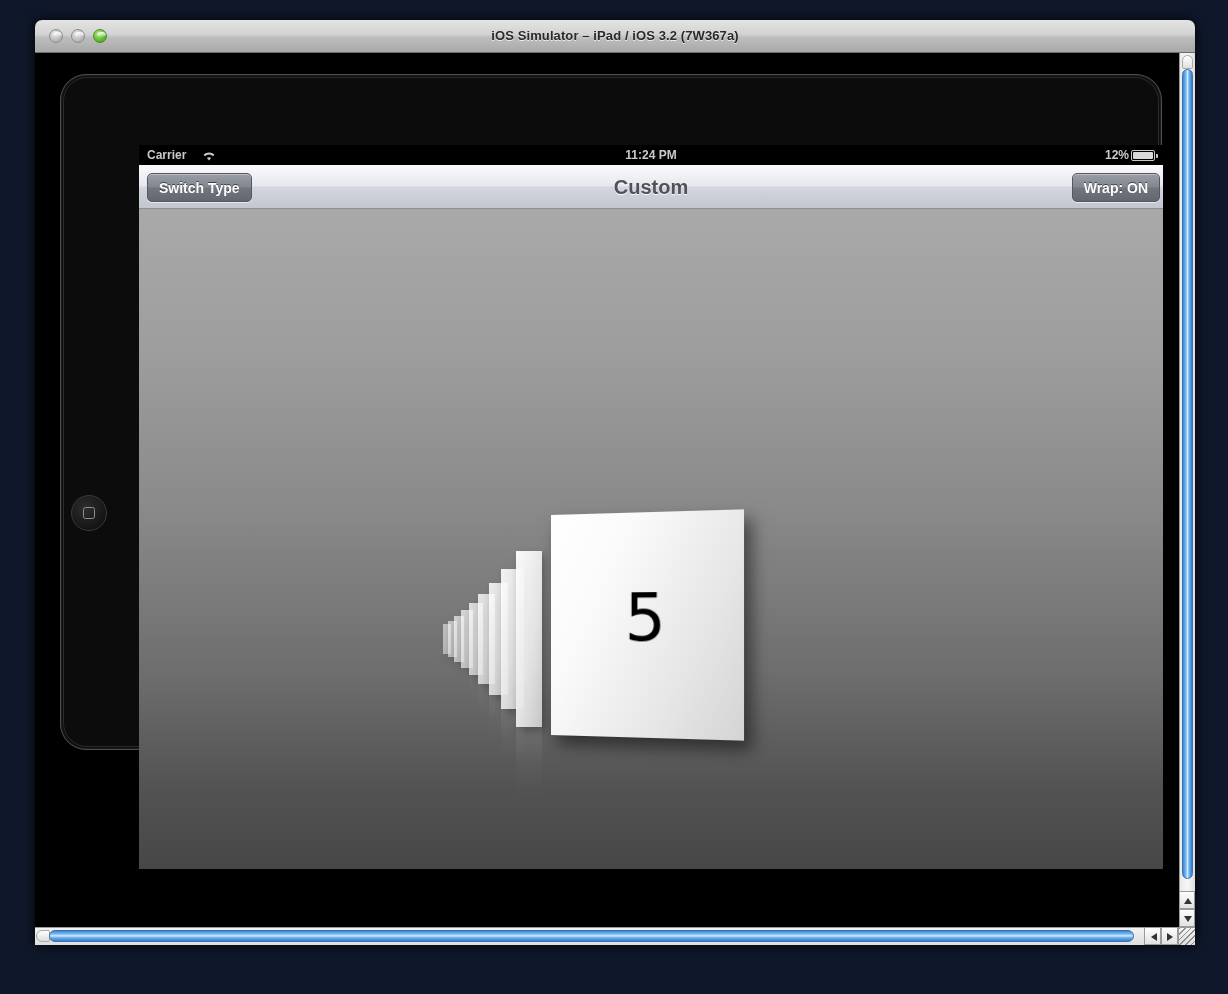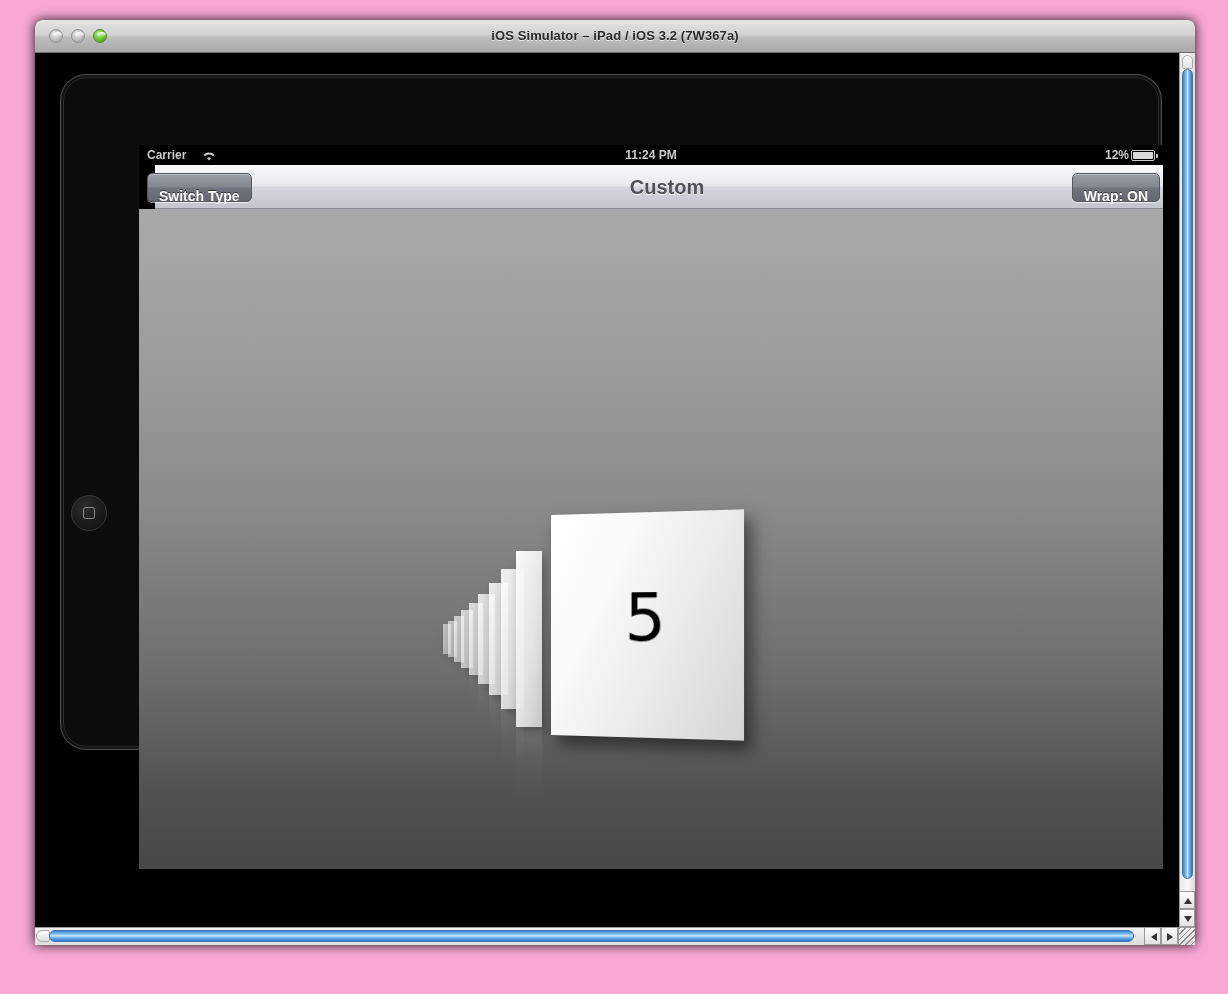--- a/index.html
+++ b/index.html
@@ -10,21 +10,21 @@
     height: 994px;
     overflow: hidden;
     font-family: "Liberation Sans", sans-serif;
   }
 
   
   #root {
     position: relative;
     width: 1228px;
     height: 994px;
-    background: #f9a8d4;
+    background: #0f172a;
   }
 
   
   #mac-window {
     position: absolute;
     left: 35px;
     top: 20px;
     width: 1160px;
     height: 925px;
     border-radius: 7px 7px 0 0;
@@ -198,21 +198,21 @@
   }
   #battery-fill {
     width: 100%; height: 100%;
     background: #d9d9d9;
     border-radius: 1px;
   }
 
   
   #nav-bar {
     position: absolute;
-    left: 16px; top: 20px;
+    left: 0; top: 20px;
     width: 1024px;
     height: 44px;
     background: linear-gradient(to bottom, #fbfbfd 0%, #e6e8ed 48%, #d3d6de 52%, #c3c6cf 100%);
     border-bottom: 1px solid #8d8f96;
     box-sizing: border-box;
   }
   #nav-title {
     position: absolute;
     left: 0; right: 0;
     top: 11px;
@@ -220,21 +220,21 @@
     font-size: 20px;
     font-weight: bold;
     color: #4f5359;
     text-shadow: 0 1px 0 rgba(255,255,255,0.85);
   }
 
   .bar-button {
     position: absolute;
     height: 29px;
     line-height: 28px;
-    padding: 8px 11px;
+    padding: 0 11px;
     border-radius: 5px;
     background: linear-gradient(to bottom, #9a9ea6 0%, #82868f 48%, #71757f 52%, #63676f 100%);
     border: 1px solid #55585f;
     color: #ffffff;
     font-size: 14px;
     font-weight: bold;
     text-shadow: 0 -1px 0 rgba(0,0,0,0.55);
     box-shadow: inset 0 1px 0 rgba(255,255,255,0.35), 0 1px 0 rgba(255,255,255,0.6);
     box-sizing: border-box;
     white-space: nowrap;

